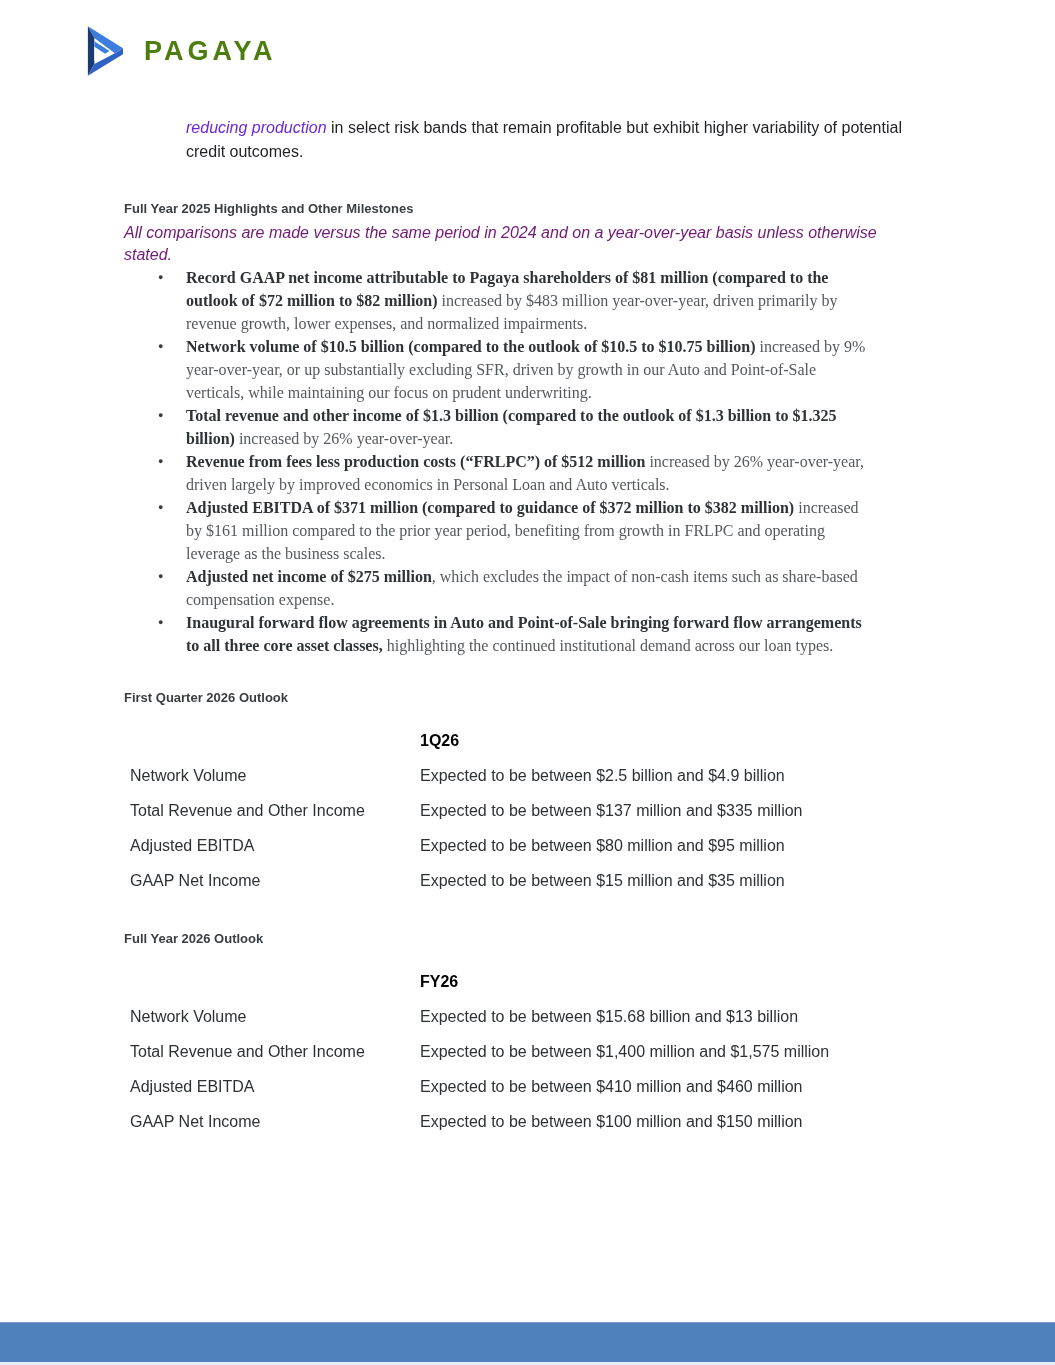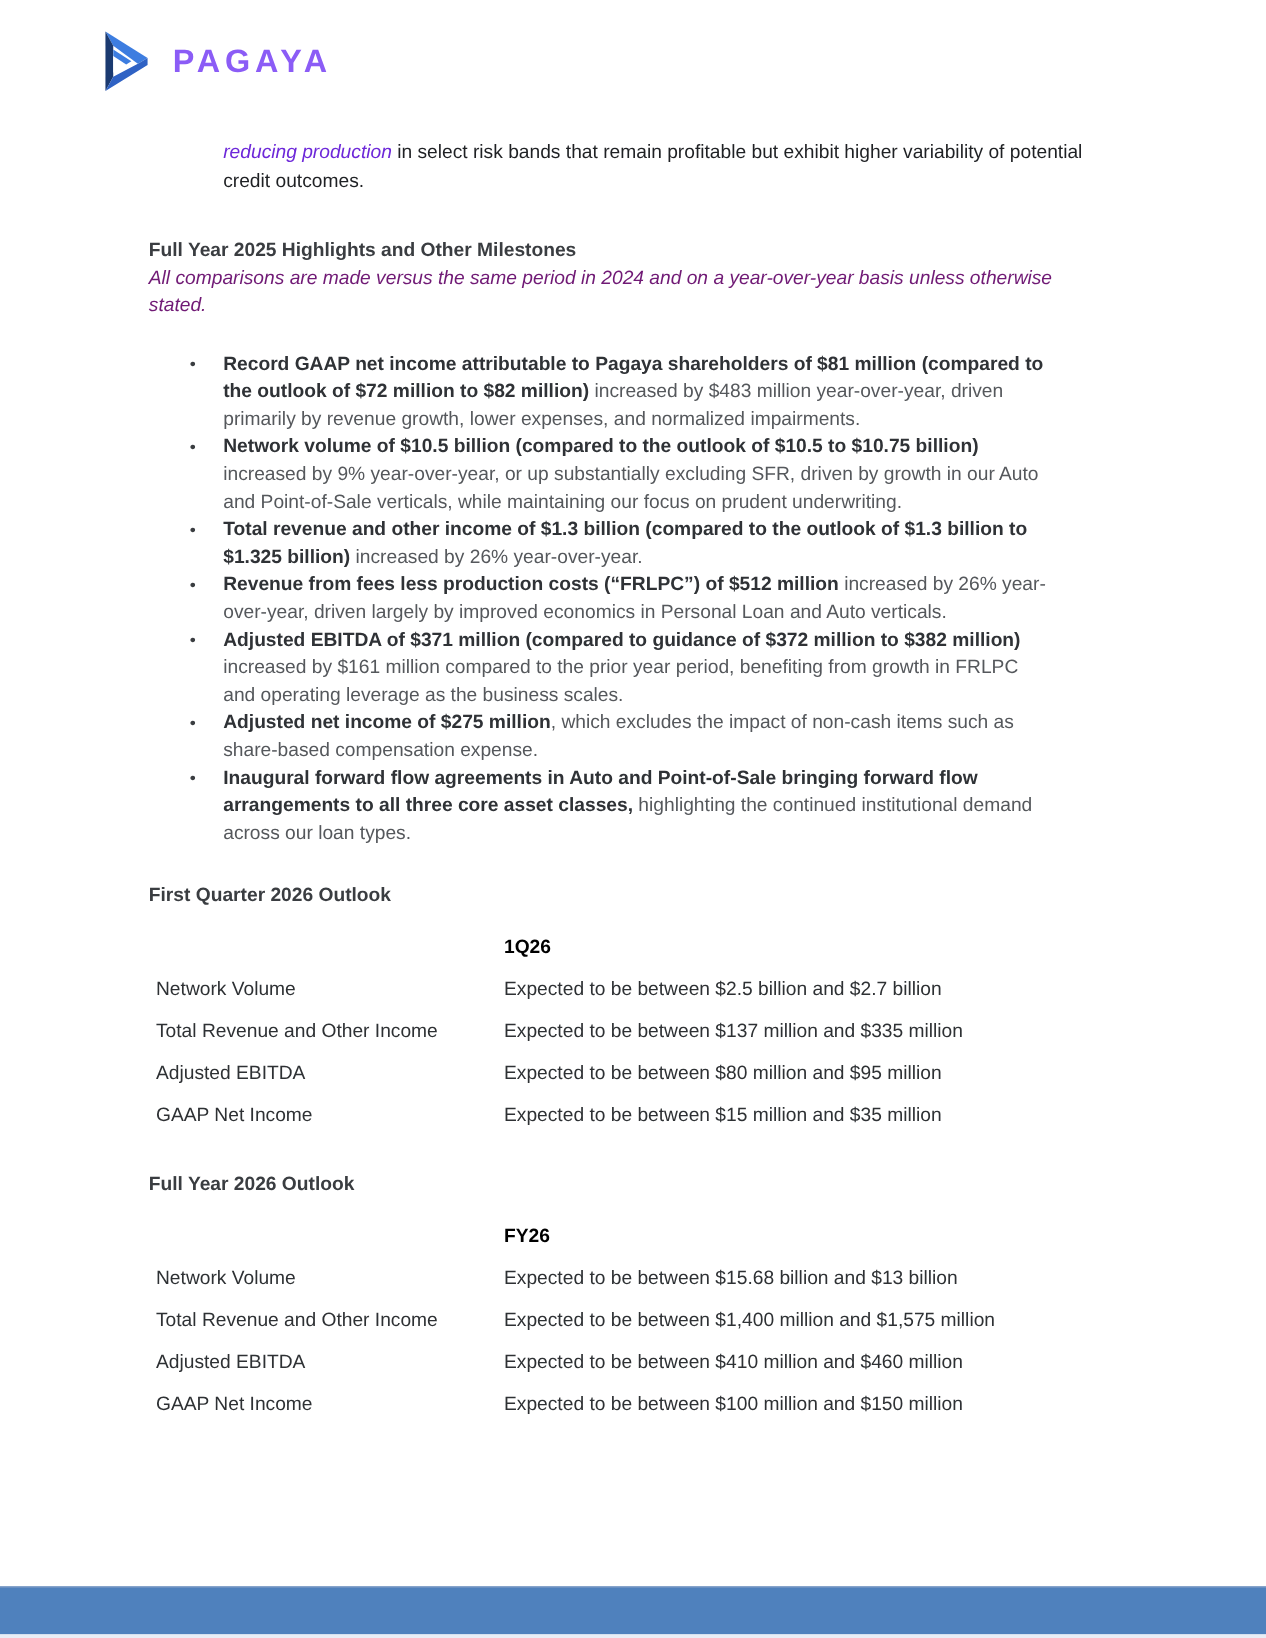--- a/index.html
+++ b/index.html
@@ -19,57 +19,57 @@
     left: 76px;
     display: flex;
     align-items: center;
     gap: 14px;
   }
   .logo-icon { width: 54px; height: 58px; display: block; }
   .logo-word {
     font-size: 27px;
     font-weight: bold;
     letter-spacing: 4px;
-    color: #8b5cf6;
+    color: #4d7c0f;
   }
   
   .content {
     position: absolute;
     top: 116px;
     left: 124px;
     width: 820px;
     color: #4d5156;
     font-size: 16px;
     line-height: 24px;
   }
   .intro {
     margin-left: 62px;
     width: 740px;
     color: #1f2124;
   }
   .intro .muted { color: #6d28d9; font-style: italic; }
   h2.sec-title {
     margin-top: 34px;
-    font-size: 16px;
+    font-size: 13px;
     line-height: 22px;
     font-weight: bold;
     color: #3a3d41;
   }
   .subtitle {
     font-style: italic;
     color: #701a75;
     width: 800px;
     line-height: 22px;
     margin-top: 2px;
   }
   
   ul.highlights {
     list-style: none;
-    margin-top: 26px;
     width: 752px;
+    font-family: Liberation Serif, serif;
   }
   ul.highlights li {
     position: relative;
     padding-left: 62px;
     line-height: 23px;
     color: #55585c;
   }
   ul.highlights li::before {
     content: "●";
     position: absolute;
@@ -150,21 +150,21 @@
       <li><b>Adjusted net income of $275 million</b><span>, which excludes the impact of non-cash items such as share-based compensation expense.</span></li>
       <li><b>Inaugural forward flow agreements in Auto and Point-of-Sale bringing forward flow arrangements to all three core asset classes,</b><span> highlighting the continued institutional demand across our loan types.</span></li>
     </ul>
 
     <h2 class="sec-title outlook-title">First Quarter 2026 Outlook</h2>
     <div class="outlook-table">
       <div></div>
       <div class="col-header">1Q26</div>
 
       <div>Network Volume</div>
-      <div>Expected to be between $2.5 billion and $2.7 billion</div>
+      <div>Expected to be between $2.5 billion and $4.9 billion</div>
       <div>Total Revenue and Other Income</div>
       <div>Expected to be between $137 million and $335 million</div>
       <div>Adjusted EBITDA</div>
       <div>Expected to be between $80 million and $95 million</div>
       <div>GAAP Net Income</div>
       <div>Expected to be between $15 million and $35 million</div>
     </div>
 
     <h2 class="sec-title outlook-title fy-gap">Full Year 2026 Outlook</h2>
     <div class="outlook-table">

